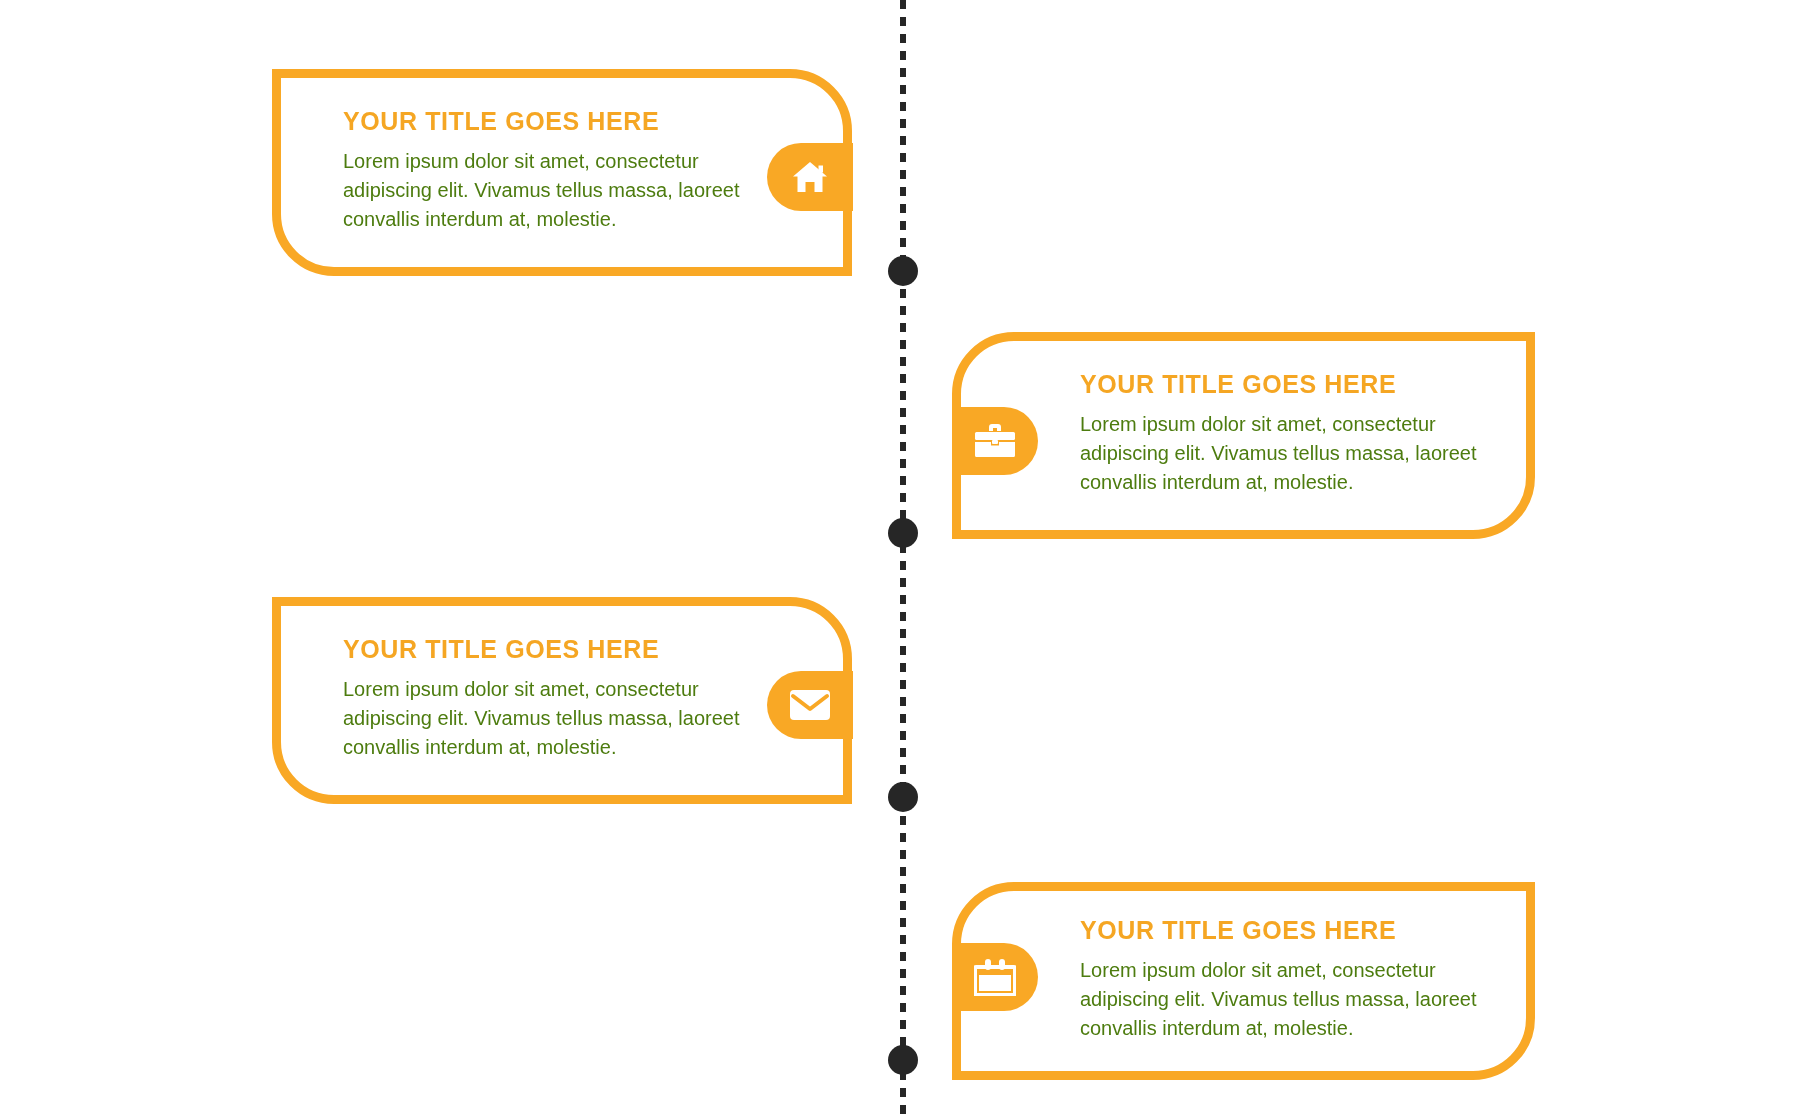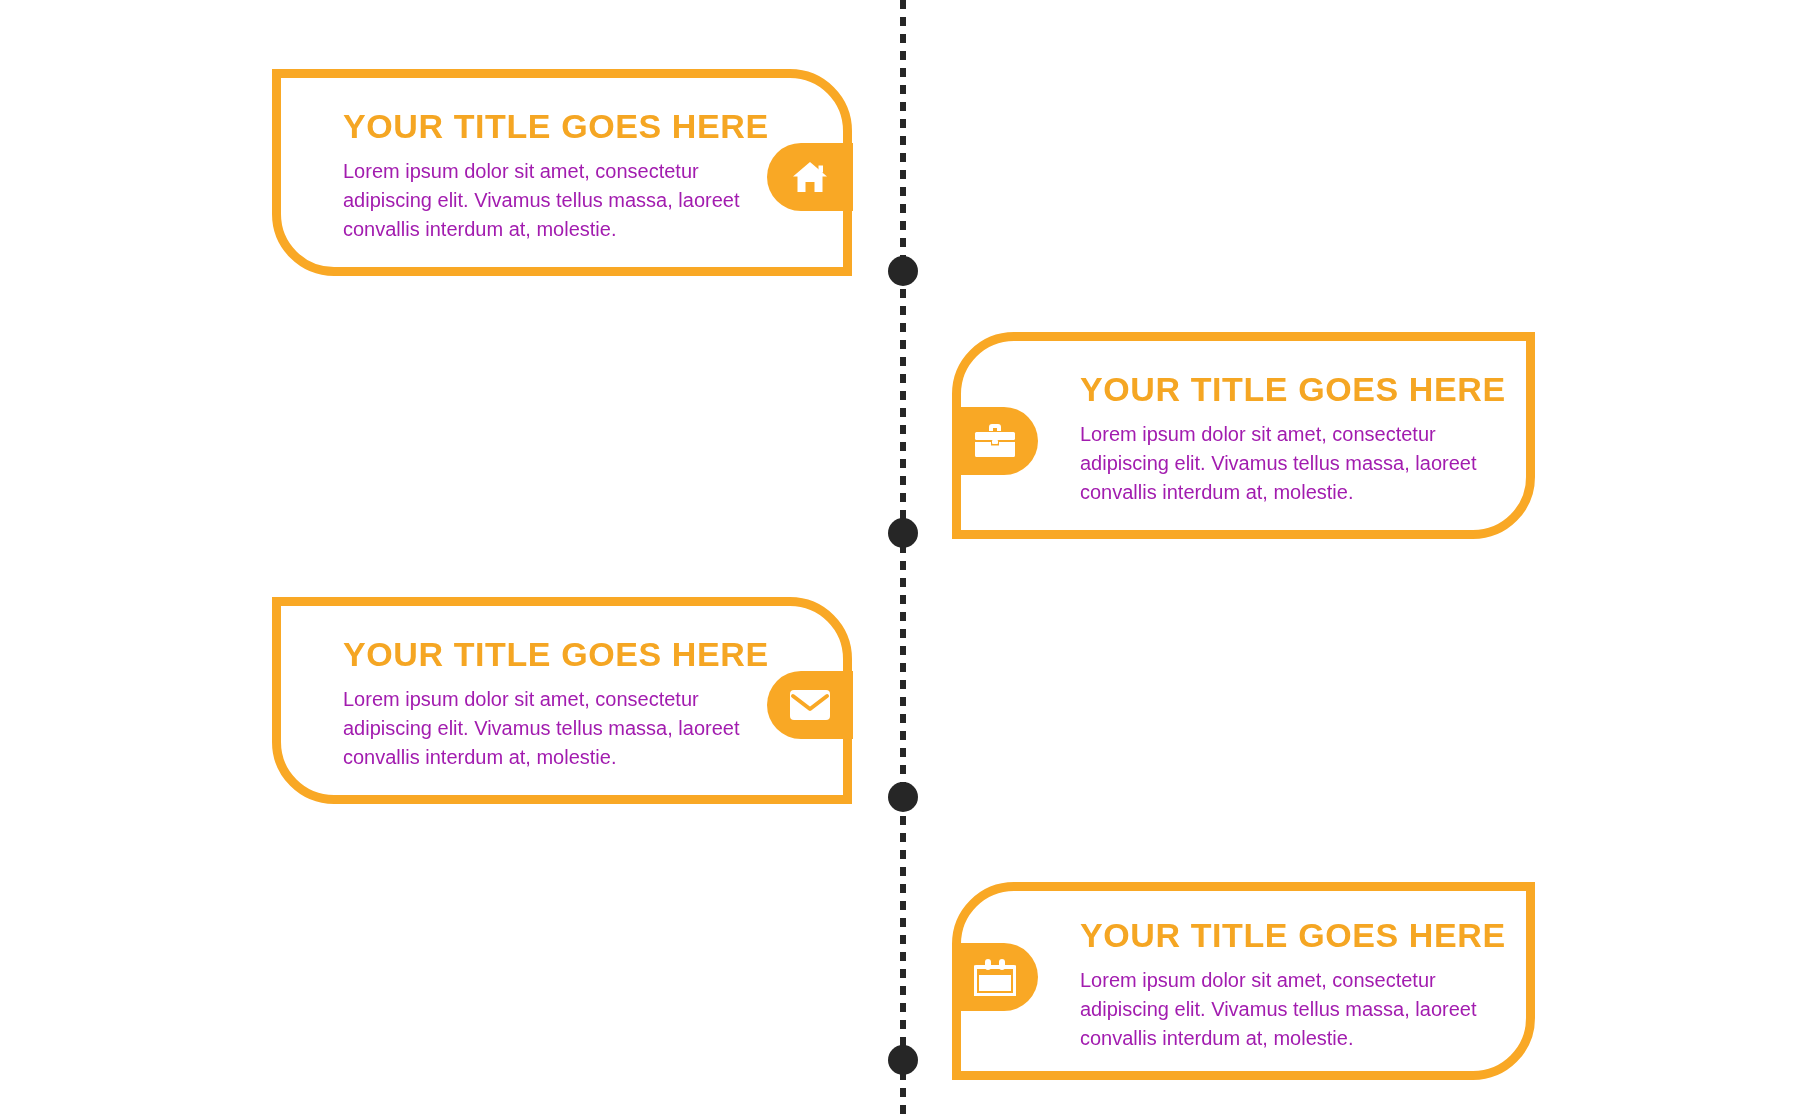--- a/index.html
+++ b/index.html
@@ -57,29 +57,29 @@
   
   .card.right {
     border-radius: 62px 0 62px 0;
   }
 
   .card-text {
     position: absolute;
   }
   .card-title {
     color: #F5A623;
-    font-size: 34px;
+    font-size: 25px;
     font-weight: bold;
     letter-spacing: 0.6px;
     line-height: 1.15;
     margin: 0 0 11px 0;
     white-space: nowrap;
   }
   .card-body {
-    color: #a21caf;
+    color: #4d7c0f;
     font-size: 20px;
     line-height: 1.45;
     margin: 0;
     width: 400px;
   }
 
   
   .icon-badge {
     position: absolute;
     width: 86px;

